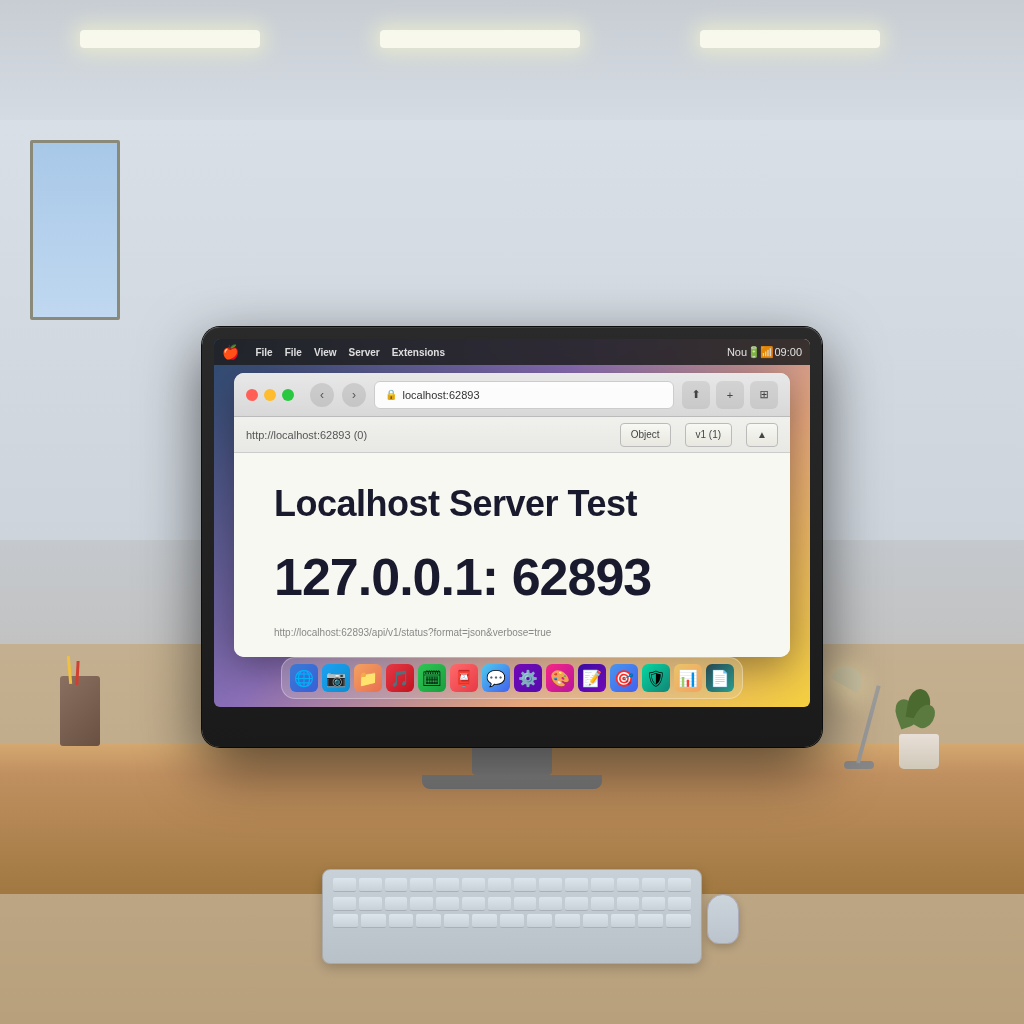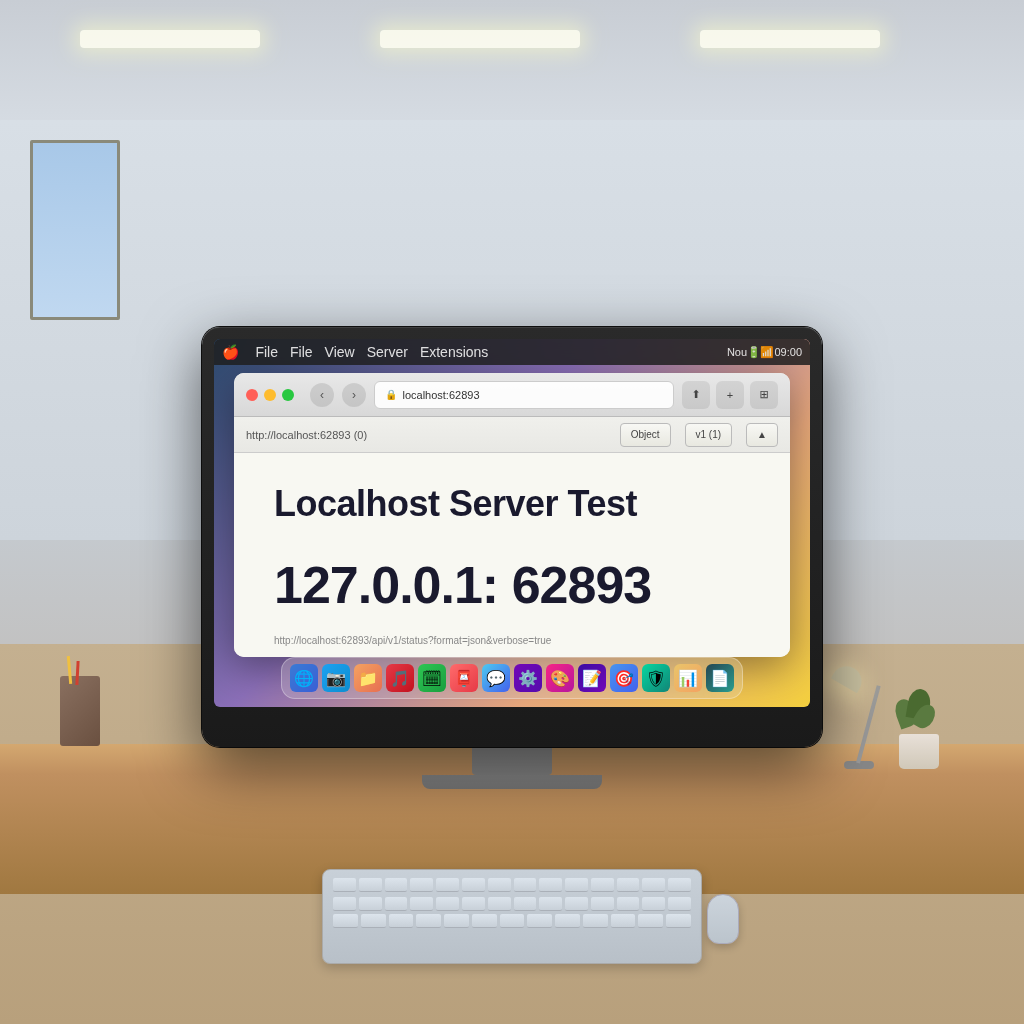--- a/index.html
+++ b/index.html
@@ -254,23 +254,24 @@
 
     .menubar-apple {
       color: #fff;
       font-size: 14px;
       margin-right: 10px;
       font-weight: bold;
     }
 
     .menubar-item {
       color: rgba(255,255,255,0.85);
-      font-size: 14px;
+      font-size: 10px;
       margin: 1px 6px;
       white-space: nowrap;
+      font-weight: bold;
     }
 
     .menubar-right {
       margin-left: auto;
       display: flex;
       align-items: center;
       gap: 0;
     }
 
     .menubar-right-item {
@@ -407,21 +408,21 @@
       padding: 30px 40px;
       background: #f8f8f2;
       height: calc(100% - 80px);
       overflow: hidden;
     }
 
     .page-title {
       font-size: 36px;
       font-weight: 800;
       color: #1a1a2e;
-      margin-bottom: 30px;
+      margin-bottom: 22px;
       letter-spacing: -0.5px;
     }
 
     .server-label {
       font-size: 12px;
       color: #666;
       margin-bottom: 4px;
       text-transform: uppercase;
       letter-spacing: 1px;
     }

